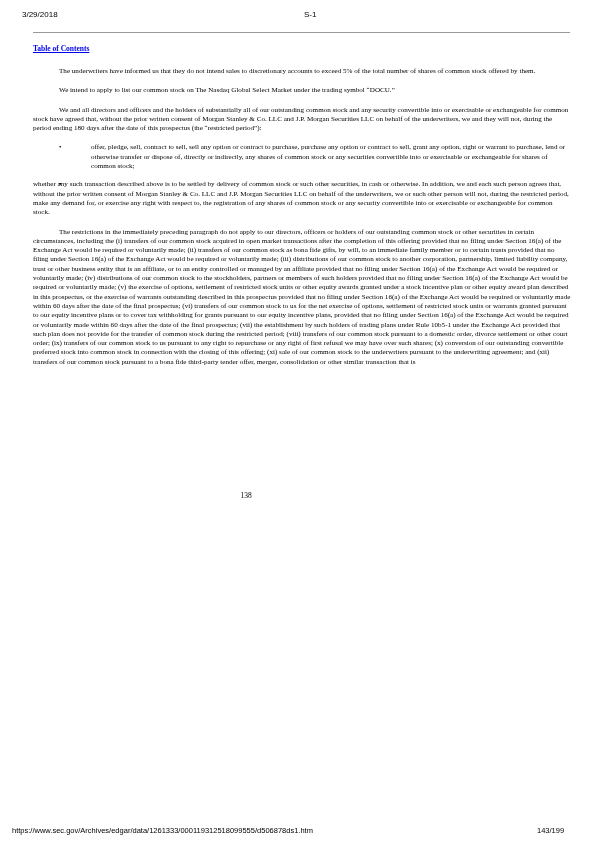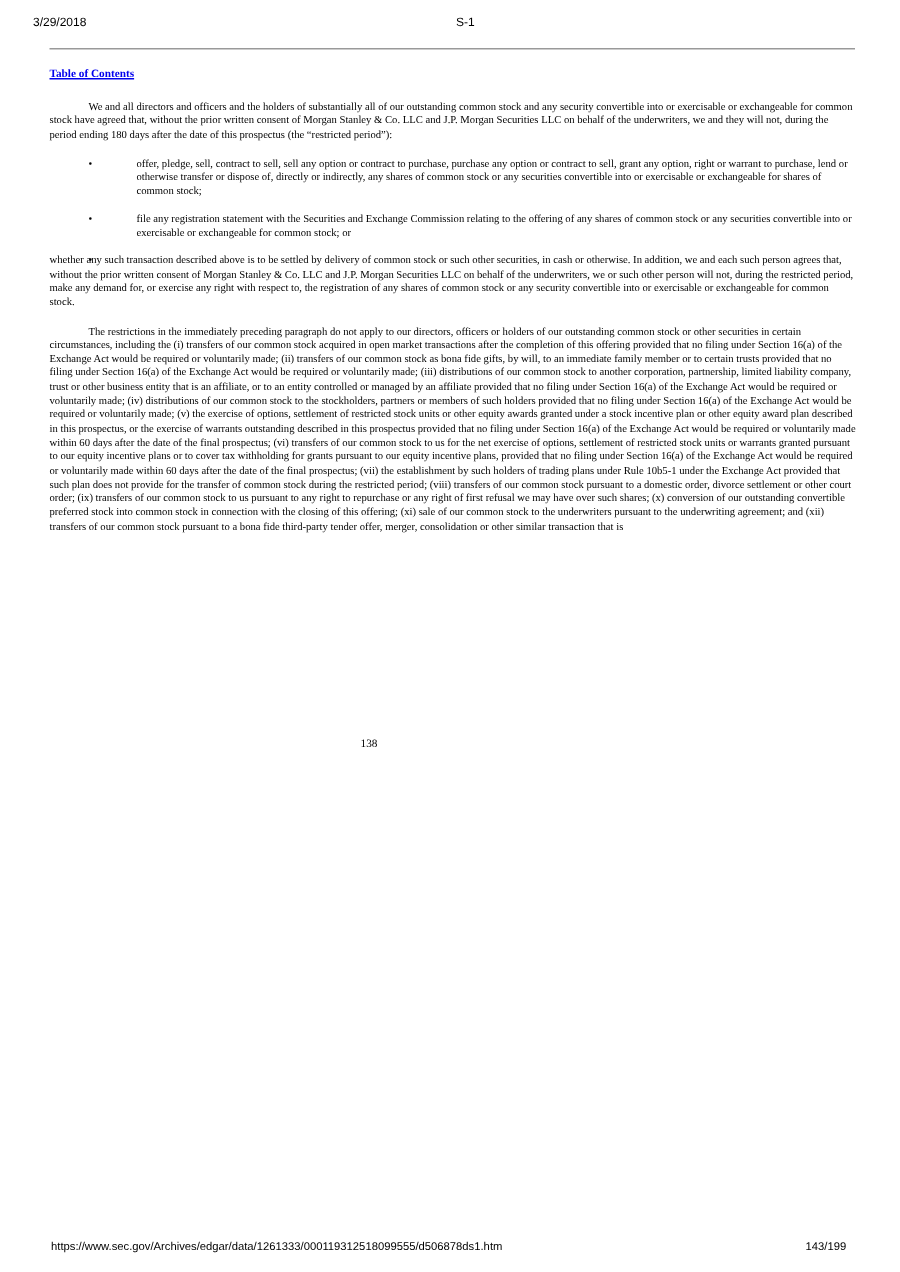--- a/index.html
+++ b/index.html
@@ -10,44 +10,45 @@
   .rule { position: absolute; left: 33px; top: 32px; width: 537px; height: 0; border-top: 1px solid #999; }
   .toc { position: absolute; left: 33px; top: 44px; font-family: Liberation Serif, serif; font-size: 7.5px; font-weight: bold; color: #0000ee; text-decoration: underline; }
   .body { position: absolute; left: 33px; top: 67px; width: 538px; font-family: "Liberation Serif", serif; font-size: 7.1px; line-height: 9.3px; }
   .body p { margin: 0 0 10px 0; text-indent: 26px; text-align: left; }
   .body p.cont { text-indent: 0; }
   .bullets { margin: 0 0 9px 0; padding: 0; list-style: none; }
   .bullets li { position: relative; padding-left: 58px; margin-bottom: 9px; }
   .bullets li .dot { position: absolute; left: 26px; top: 0; }
   .pagenum { position: absolute; top: 491px; left: 0; width: 492px; text-align: center; font-family: "Liberation Serif", serif; font-size: 7.5px; }
   .ftr { position: absolute; top: 826px; left: 0; width: 600px; font-family: "Liberation Sans", sans-serif; font-size: 7.5px; }
-  .ftr .url { position: absolute; left: 34px; top: 0; }
+  .ftr .url { position: absolute; left: 12px; top: 0; }
   .ftr .pg { position: absolute; left: 537px; top: 0; }
 </style>
 </head>
 <body>
 
 <div class="hdr">
   <span class="date">3/29/2018</span>
   <span class="title">S-1</span>
 </div>
 <div class="rule"></div>
 
 <a class="toc">Table of Contents</a>
 
 <div class="body">
+  <p>The underwriters have informed us that they do not intend sales to discretionary accounts to exceed 5% of the total number of shares of common stock offered by them.</p>
+  <p>We intend to apply to list our common stock on The Nasdaq Global Select Market under the trading symbol “DOCU.”</p>
   <p>We and all directors and officers and the holders of substantially all of our outstanding common stock and any security convertible into or exercisable or exchangeable for common stock have agreed that, without the prior written consent of Morgan Stanley &amp; Co. LLC and J.P. Morgan Securities LLC on behalf of the underwriters, we and they will not, during the period ending 180 days after the date of this prospectus (the “restricted period”):</p>
   <ul class="bullets">
     <li>
       <span class="dot">•</span>
       <span>offer, pledge, sell, contract to sell, sell any option or contract to purchase, purchase any option or contract to sell, grant any option, right or warrant to purchase, lend or otherwise transfer or dispose of, directly or indirectly, any shares of common stock or any securities convertible into or exercisable or exchangeable for shares of common stock;</span>
     </li>
     <li>
       <span class="dot">•</span>
-      <span>file any registration statement with the Securities and Exchange Commission relating to the offering of any shares of common stock or any securities convertible into or exercisable or exchangeable for common stock; or</span>
     </li>
     <li>
       <span class="dot">•</span>
     </li>
   </ul>
   <p class="cont">whether any such transaction described above is to be settled by delivery of common stock or such other securities, in cash or otherwise. In addition, we and each such person agrees that, without the prior written consent of Morgan Stanley &amp; Co. LLC and J.P. Morgan Securities LLC on behalf of the underwriters, we or such other person will not, during the restricted period, make any demand for, or exercise any right with respect to, the registration of any shares of common stock or any security convertible into or exercisable or exchangeable for common stock.</p>
   <p>The restrictions in the immediately preceding paragraph do not apply to our directors, officers or holders of our outstanding common stock or other securities in certain circumstances, including the (i) transfers of our common stock acquired in open market transactions after the completion of this offering provided that no filing under Section 16(a) of the Exchange Act would be required or voluntarily made; (ii) transfers of our common stock as bona fide gifts, by will, to an immediate family member or to certain trusts provided that no filing under Section 16(a) of the Exchange Act would be required or voluntarily made; (iii) distributions of our common stock to another corporation, partnership, limited liability company, trust or other business entity that is an affiliate, or to an entity controlled or managed by an affiliate provided that no filing under Section 16(a) of the Exchange Act would be required or voluntarily made; (iv) distributions of our common stock to the stockholders, partners or members of such holders provided that no filing under Section 16(a) of the Exchange Act would be required or voluntarily made; (v) the exercise of options, settlement of restricted stock units or other equity awards granted under a stock incentive plan or other equity award plan described in this prospectus, or the exercise of warrants outstanding described in this prospectus provided that no filing under Section 16(a) of the Exchange Act would be required or voluntarily made within 60 days after the date of the final prospectus; (vi) transfers of our common stock to us for the net exercise of options, settlement of restricted stock units or warrants granted pursuant to our equity incentive plans or to cover tax withholding for grants pursuant to our equity incentive plans, provided that no filing under Section 16(a) of the Exchange Act would be required or voluntarily made within 60 days after the date of the final prospectus; (vii) the establishment by such holders of trading plans under Rule 10b5-1 under the Exchange Act provided that such plan does not provide for the transfer of common stock during the restricted period; (viii) transfers of our common stock pursuant to a domestic order, divorce settlement or other court order; (ix) transfers of our common stock to us pursuant to any right to repurchase or any right of first refusal we may have over such shares; (x) conversion of our outstanding convertible preferred stock into common stock in connection with the closing of this offering; (xi) sale of our common stock to the underwriters pursuant to the underwriting agreement; and (xii) transfers of our common stock pursuant to a bona fide third-party tender offer, merger, consolidation or other similar transaction that is</p>
 </div>
 
 <div class="pagenum">138</div>

